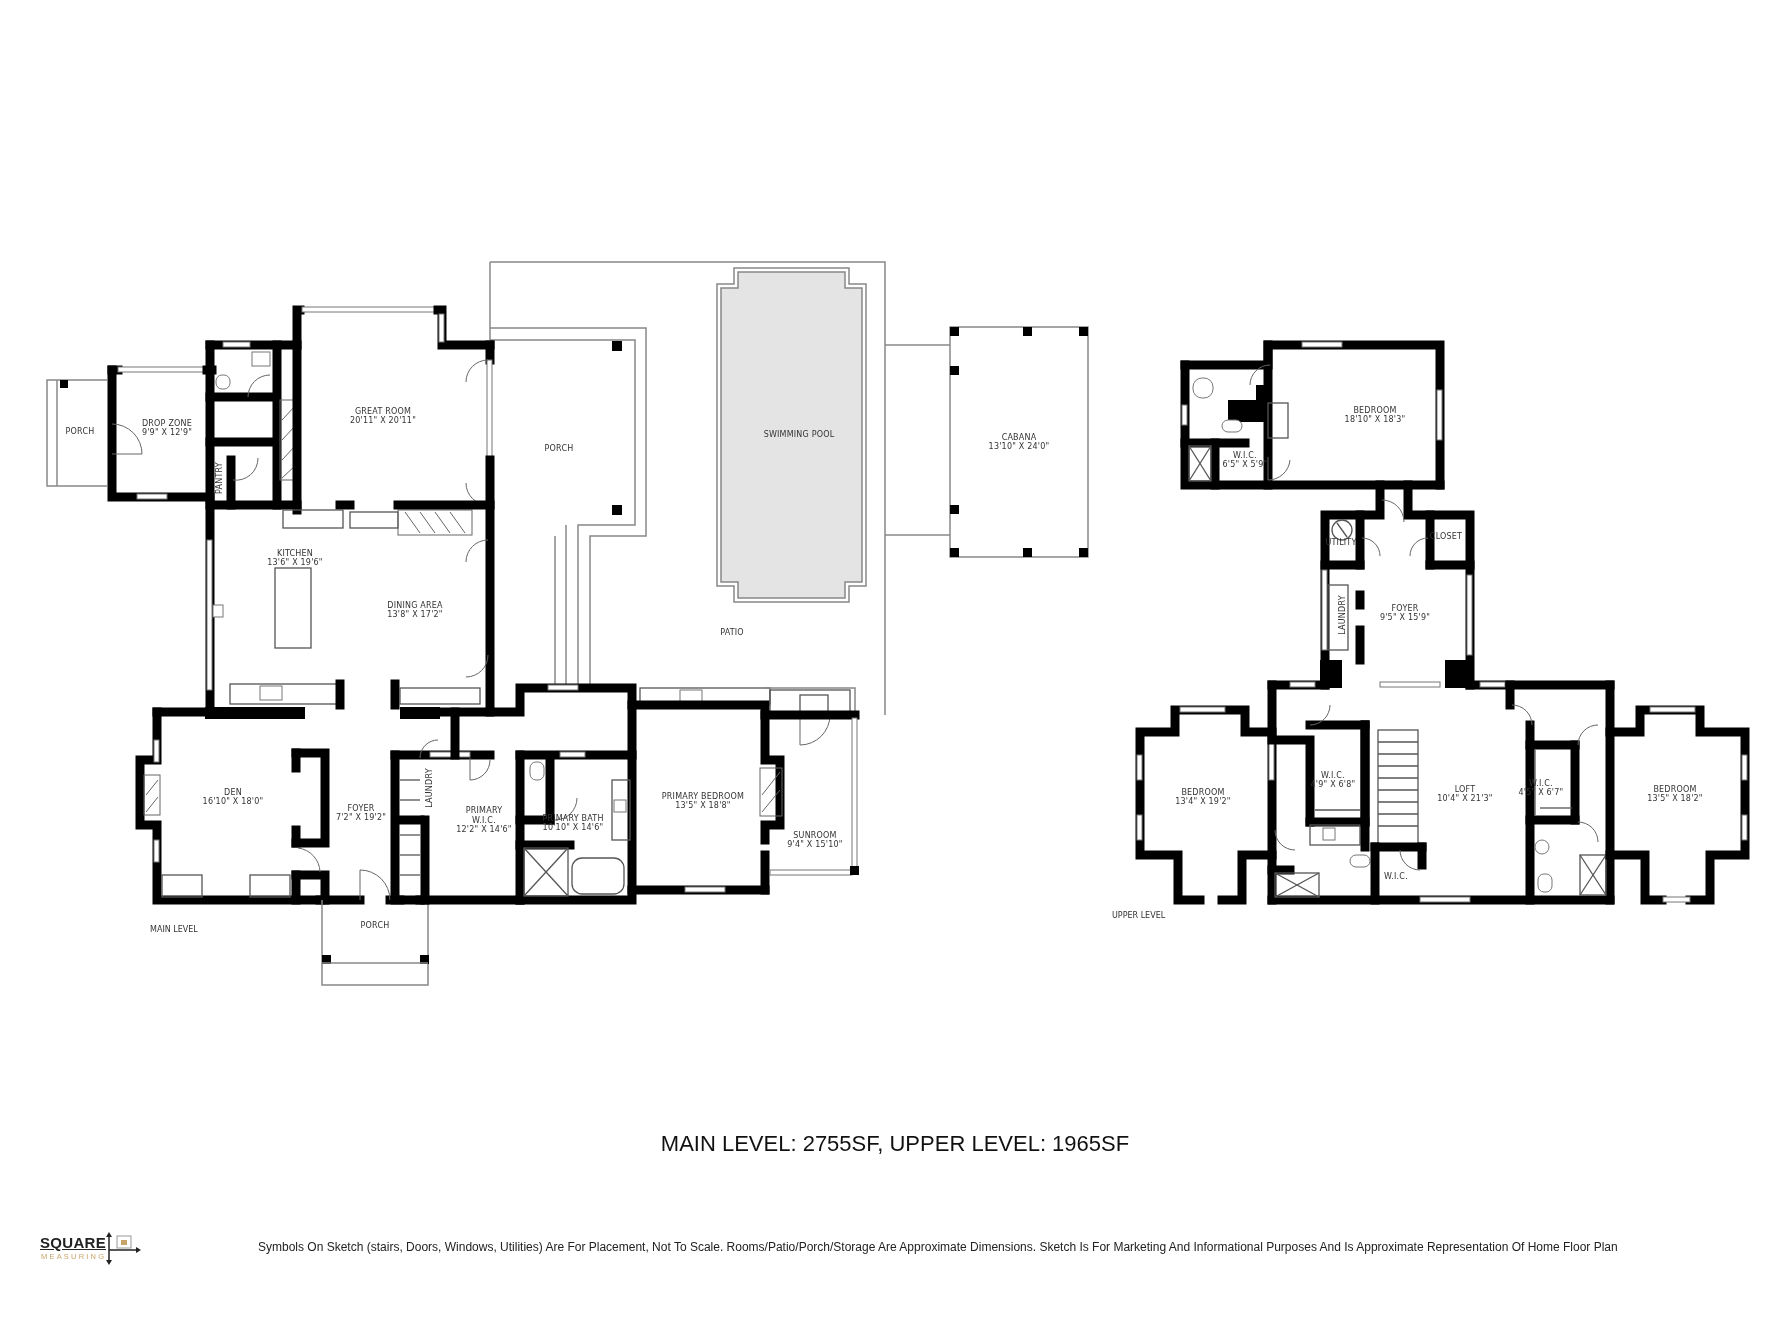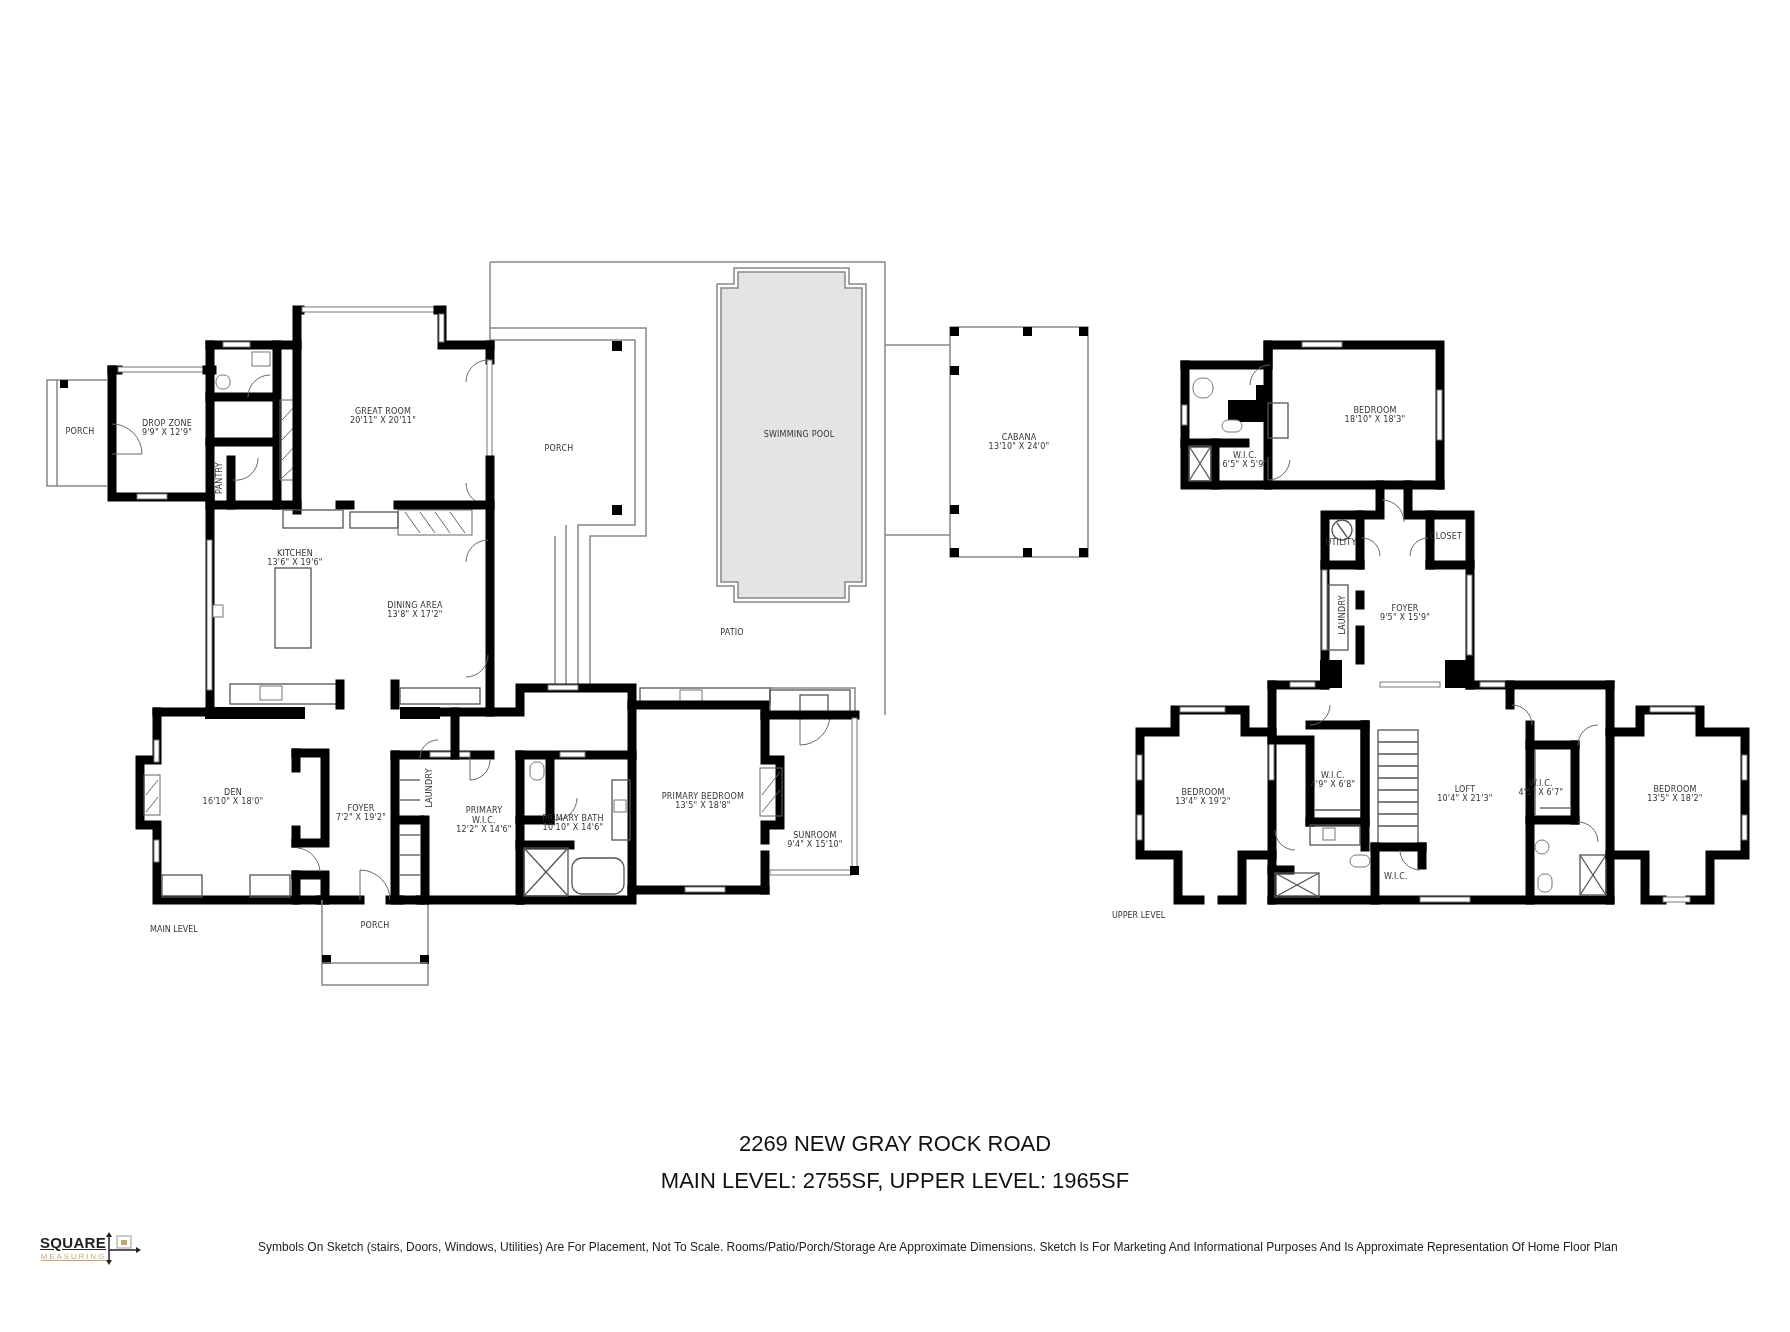--- a/index.html
+++ b/index.html
@@ -15,21 +15,21 @@
   .pool { fill:#e4e4e4; stroke:#888; stroke-width:1.5; }
   .post { fill:#000; }
   .rl { font-family:"DejaVu Sans", sans-serif; font-size:8px; fill:#333; text-anchor:middle; letter-spacing:0.2px; }
   .lvl { font-family:"DejaVu Sans", sans-serif; font-size:8px; fill:#333; }
   .fix { stroke:#777; stroke-width:1; fill:#fff; }
   .title-block { position:absolute; left:0; top:1125px; width:1790px; text-align:center; font-family:"Liberation Sans", sans-serif; color:#111; }
   .title-line { font-size:22px; line-height:37px; }
   .disclaimer { position:absolute; left:258px; top:1240px; font-family:"Liberation Sans", sans-serif; font-size:12px; color:#222; white-space:nowrap; }
   .logo { position:absolute; left:40px; top:1234px; width:110px; height:34px; }
   .logo-top { font-family:"Liberation Sans", sans-serif; font-weight:bold; font-size:15px; color:#222; position:absolute; left:0; top:0; letter-spacing:0.3px;text-decoration:underline; }
-  .logo-bot { font-family:"Liberation Sans", sans-serif; font-size:7.5px; color:#c9a46a; letter-spacing:2.2px; position:absolute; left:1px; top:18px;text-decoration:underline; }
+  .logo-bot { font-family:"Liberation Sans", sans-serif; font-size:7.5px; color:#c9a46a; letter-spacing:2.2px; position:absolute; left:1px; top:18px; }
   .logo-mark { position:absolute; left:63px; top:-2px; width:44px; height:34px; }
 </style>
 </head>
 <body>
 
 <svg id="plan" viewBox="0 0 1790 1332" xmlns="http://www.w3.org/2000/svg">
 
   <g>
 
     <polyline class="thin" points="490,262 885,262 885,715"></polyline>
@@ -366,21 +366,20 @@
     <text class="rl" x="1396" y="879">W.I.C.</text>
     <text class="rl" x="1541" y="786">W.I.C.</text>
     <text class="rl" x="1541" y="795">4'5" X 6'7"</text>
     <text class="rl" x="1675" y="792">BEDROOM</text>
     <text class="rl" x="1675" y="801">13'5" X 18'2"</text>
     <text class="lvl" x="1112" y="918">UPPER LEVEL</text>
   </g>
 </svg>
 
 <div class="title-block">
-  <div class="title-line">2269 NEW GRAY ROCK ROAD</div>
   <div class="title-line">MAIN LEVEL: 2755SF, UPPER LEVEL: 1965SF</div>
 </div>
 
 <div class="logo">
   <span class="logo-top">SQUARE</span>
   <span class="logo-bot">MEASURING</span>
   <svg class="logo-mark" viewBox="0 0 44 34">
     <line x1="6" y1="3" x2="6" y2="30" stroke="#222" stroke-width="1.5"></line>
     <line x1="6" y1="18" x2="34" y2="18" stroke="#222" stroke-width="1.5"></line>
     <polygon points="6,0 3,5 9,5" fill="#222"></polygon>

